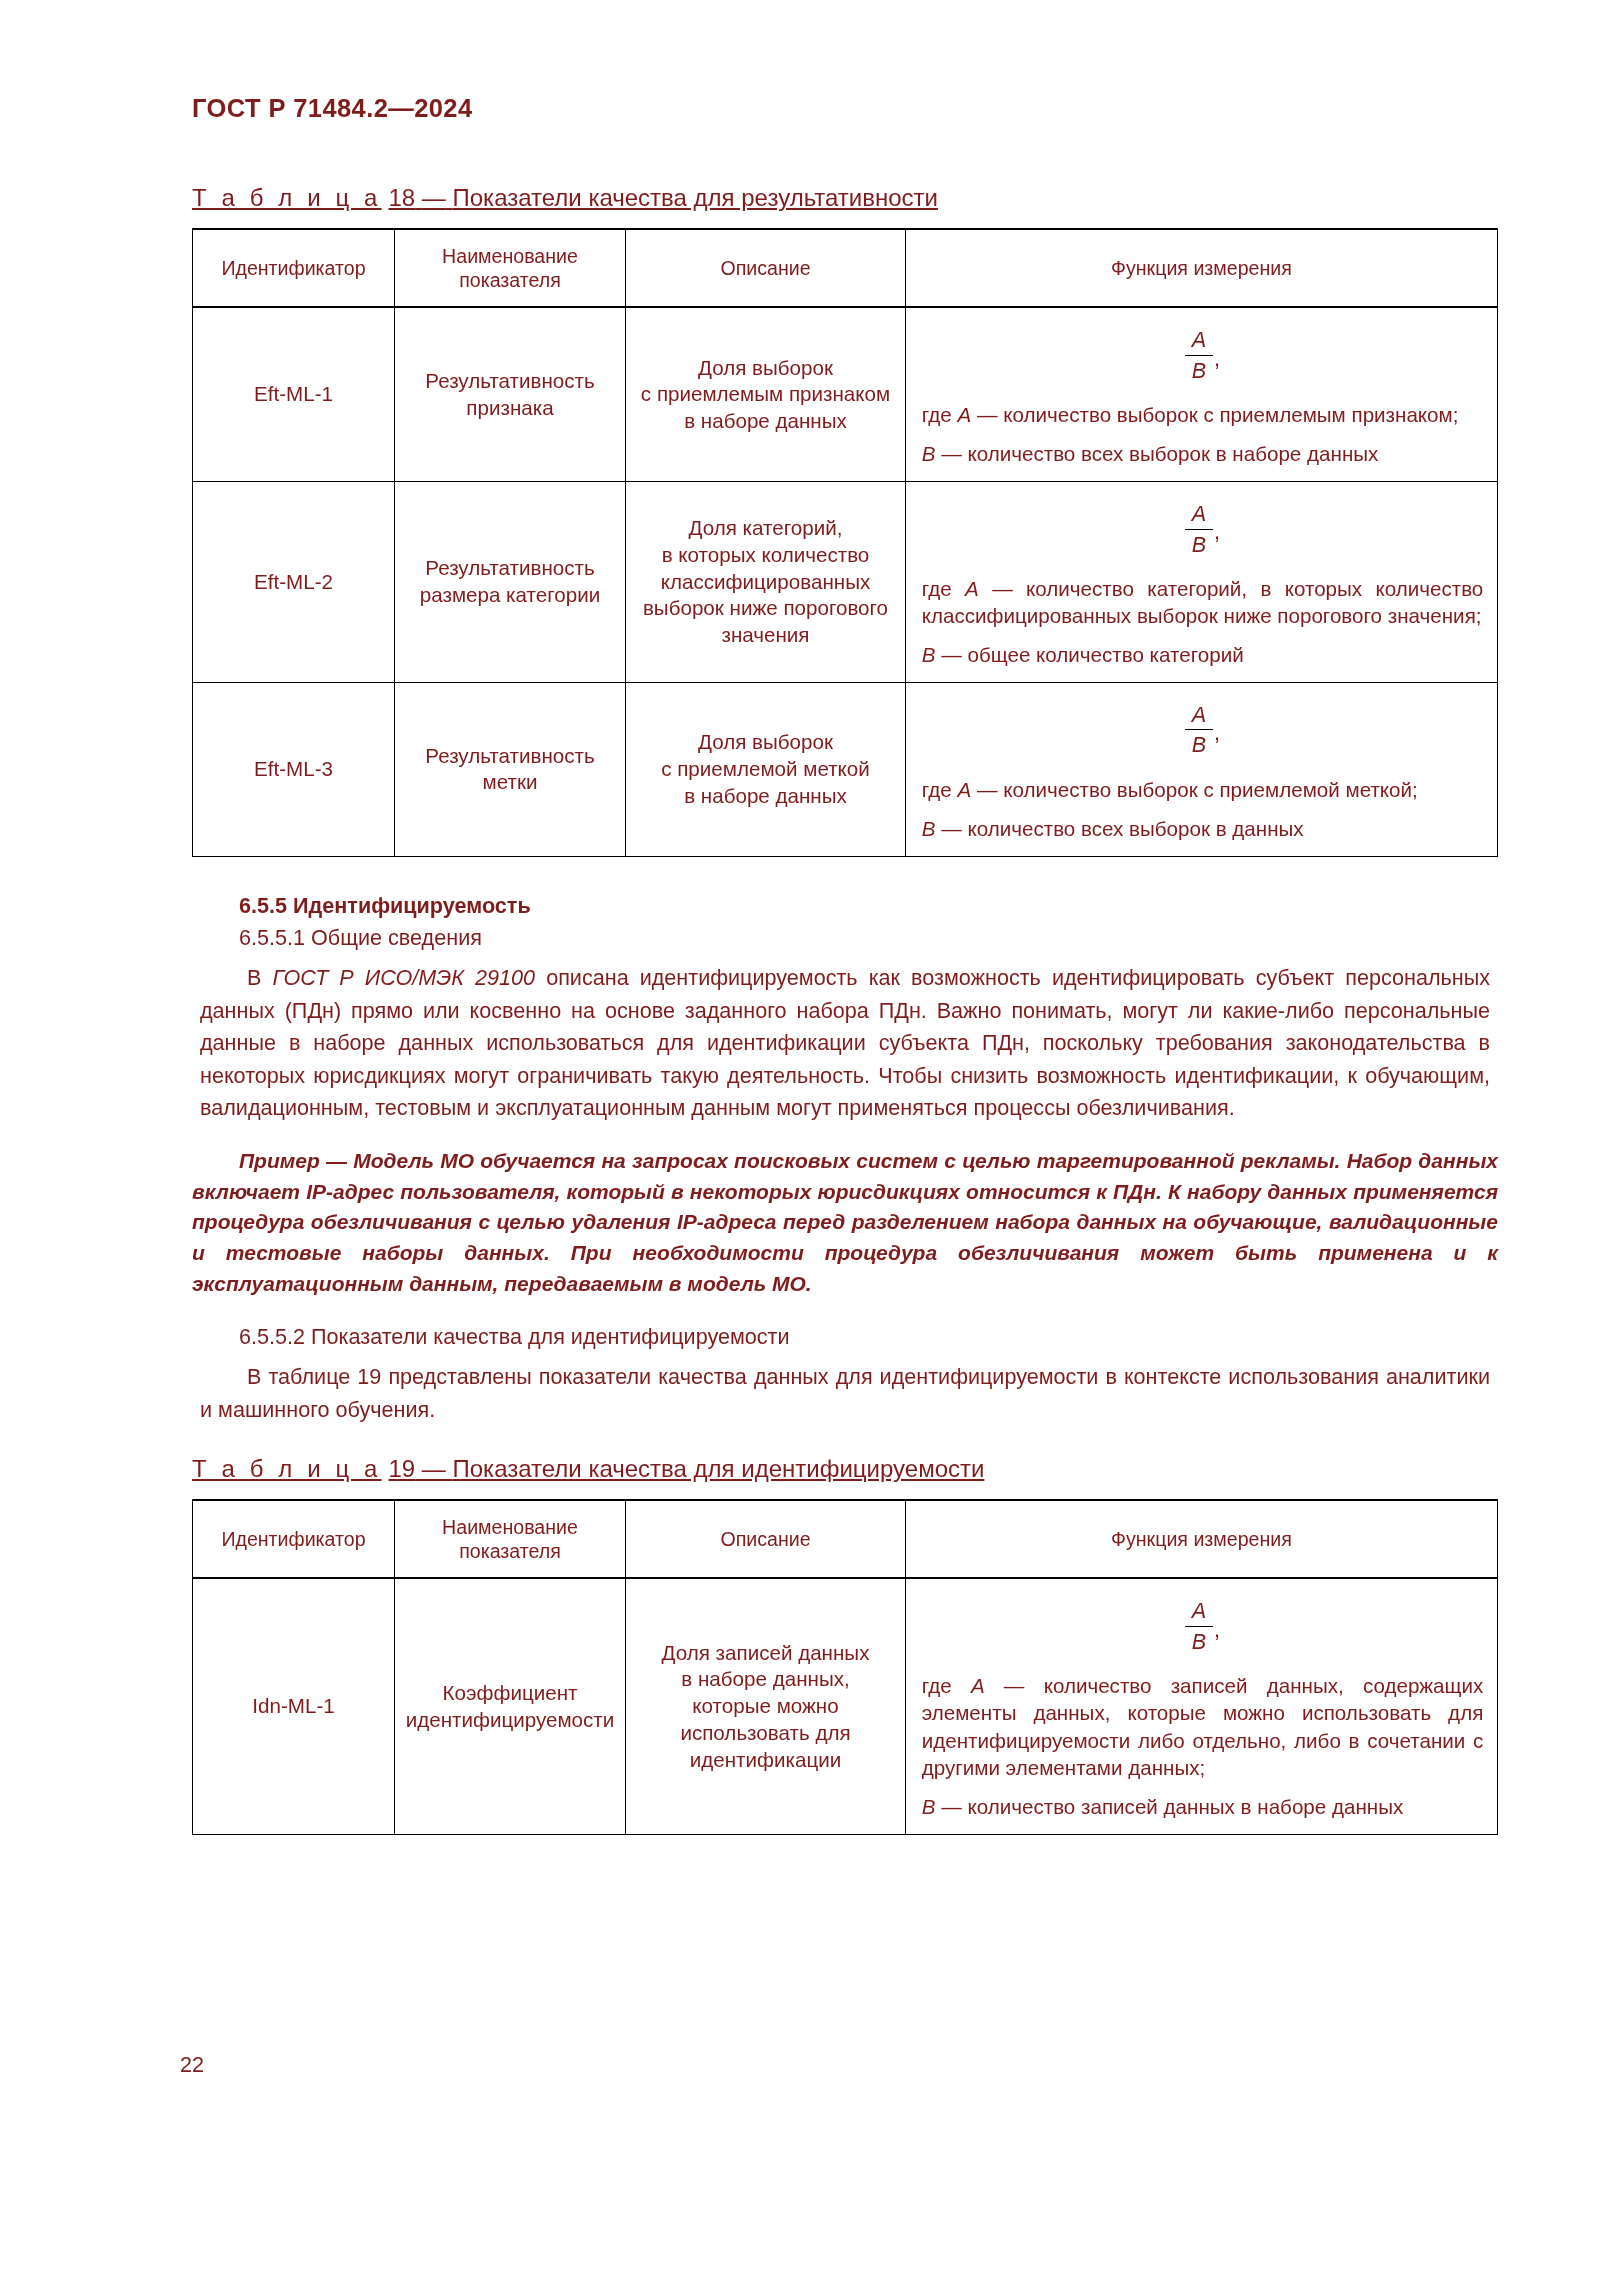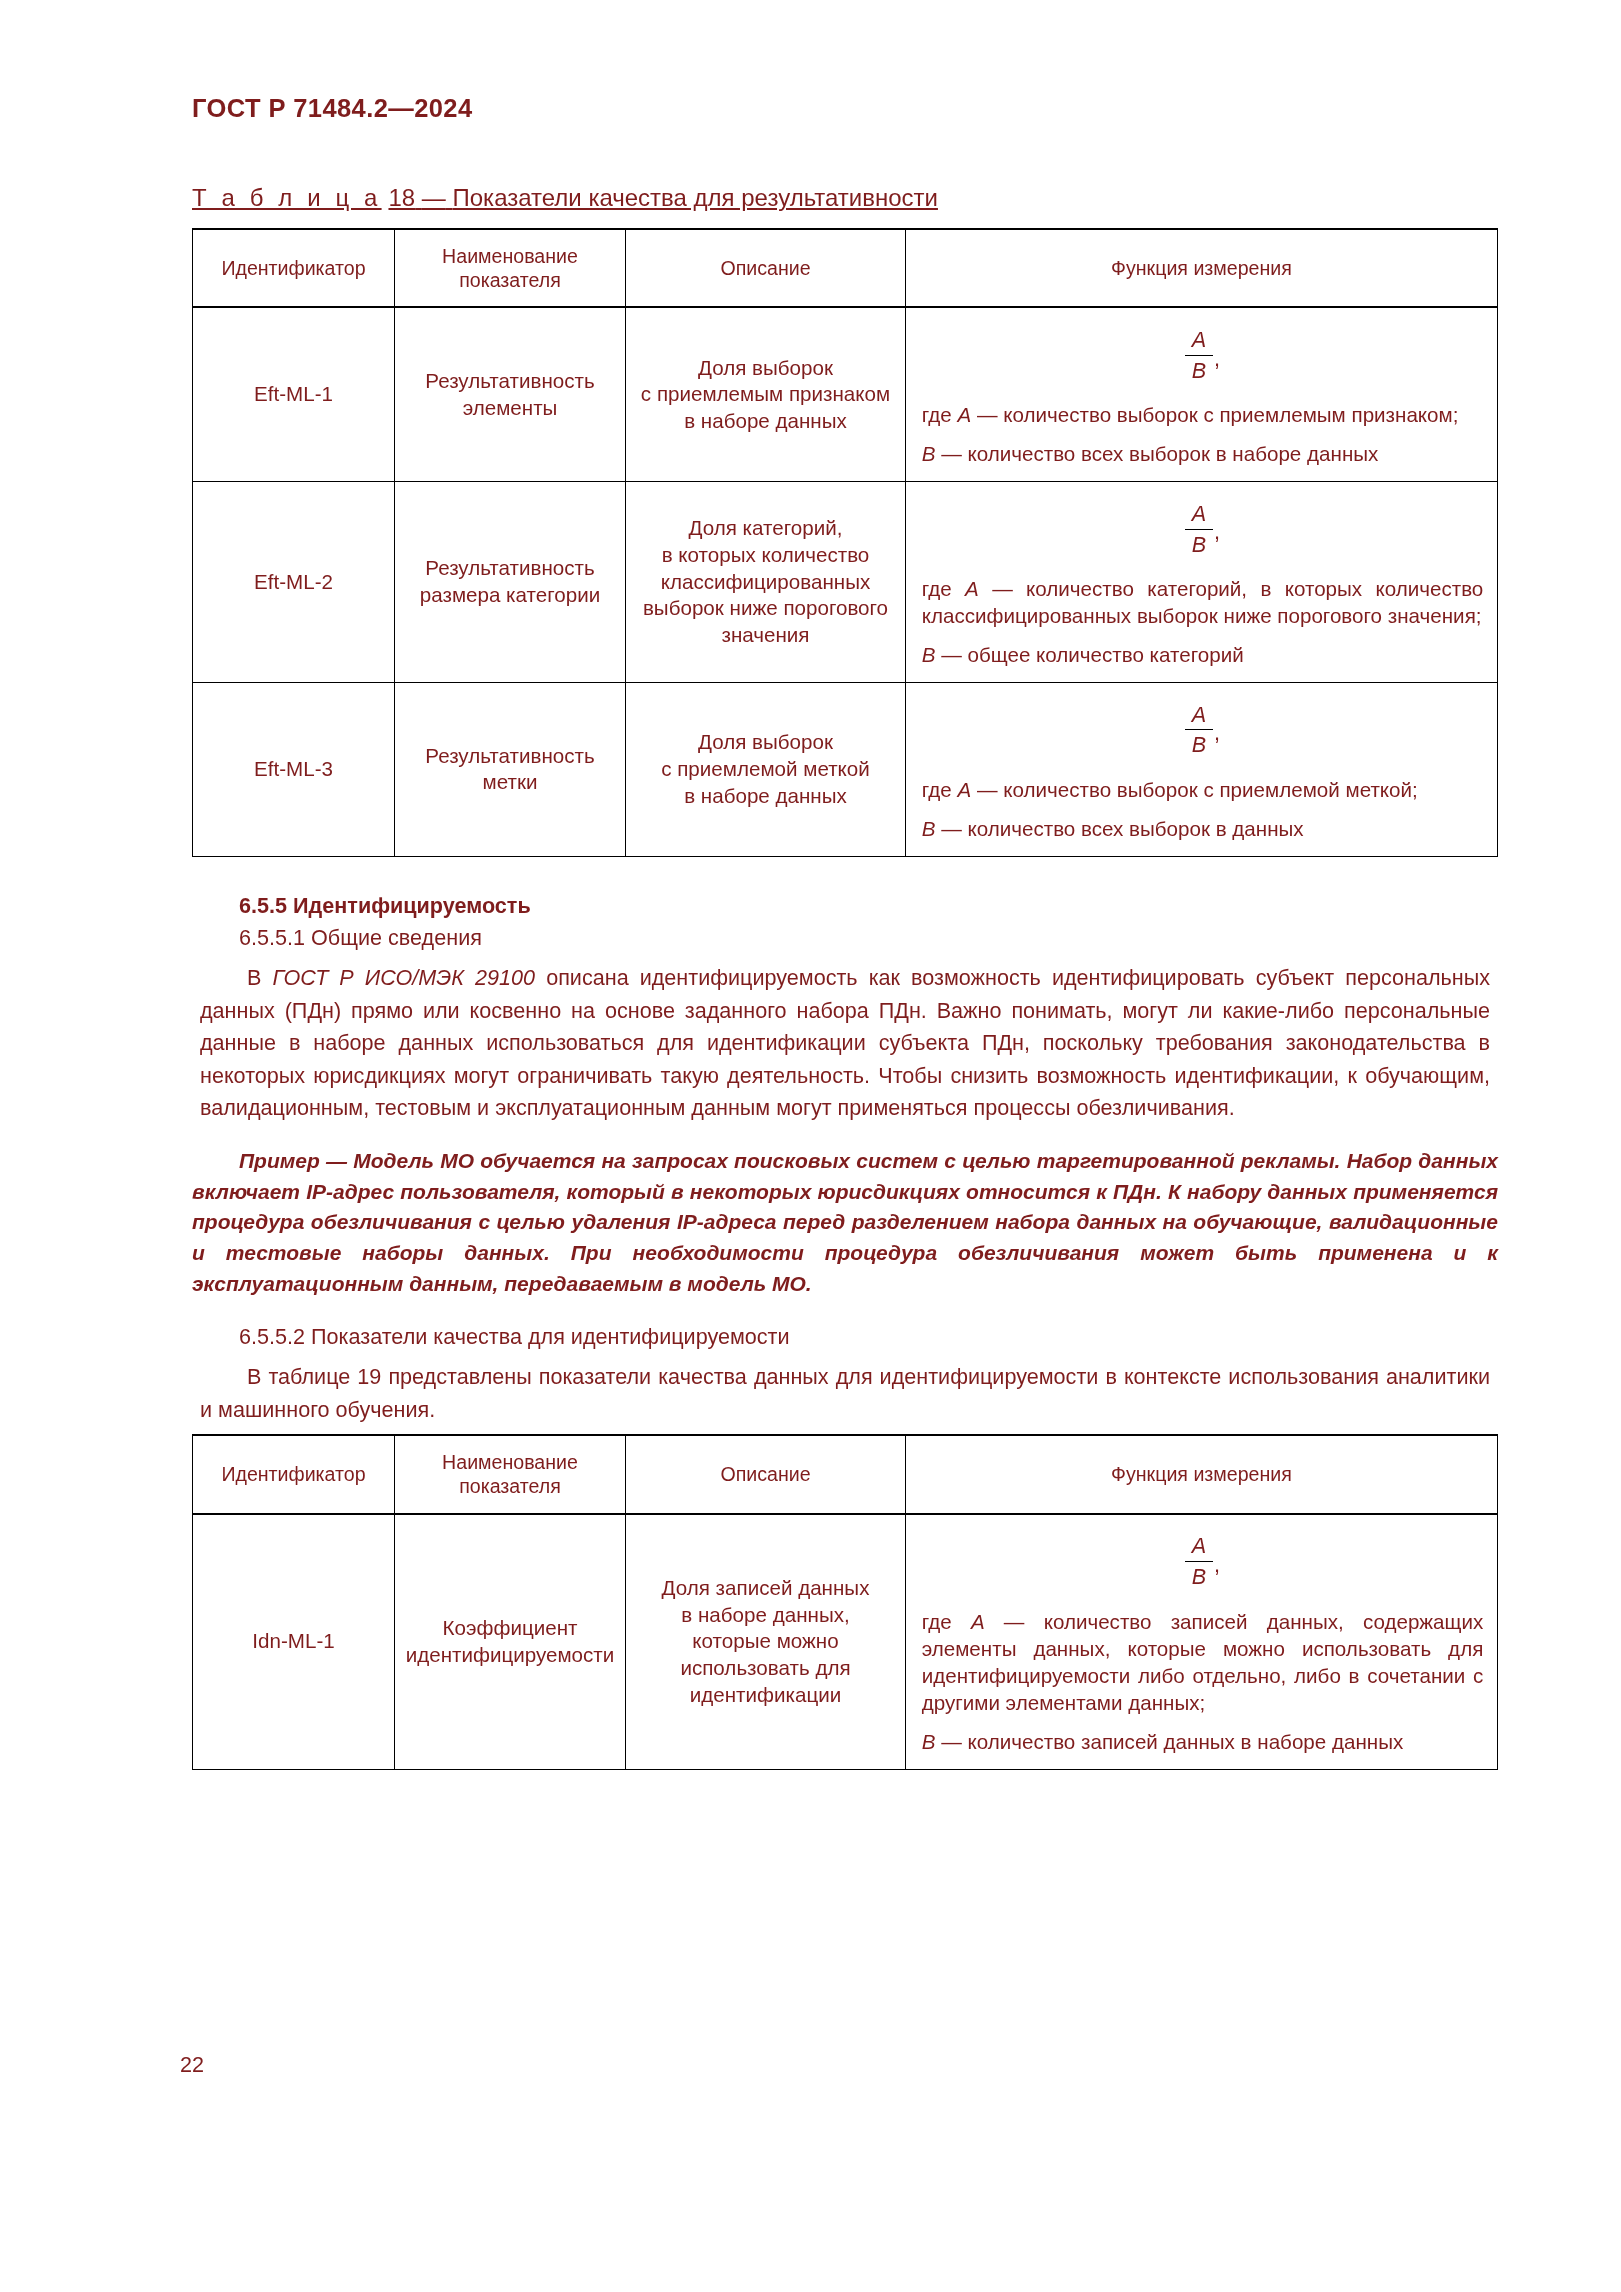--- a/index.html
+++ b/index.html
@@ -214,21 +214,21 @@
           <th>Описание</th>
           <th>Функция измерения</th>
         </tr>
       </thead>
       <tbody>
 
         <tr>
           <td class="center">Eft-ML-1</td>
           <td class="center">
             <span>Результативность</span><br>
-            <span>элементы</span>
+            <span>признака</span>
           </td>
           <td class="desc">
             <span>Доля выборок</span><br>
             <span>с приемлемым признаком</span><br>
             <span>в наборе данных</span>
           </td>
           <td class="formula">
             <div class="frac-wrap">
               <span class="frac">
                 <span class="num">A</span>
@@ -300,20 +300,23 @@
       <div class="sec-h">6.5.5 Идентифицируемость</div>
       <div class="sec-sub">6.5.5.1 Общие сведения</div>
       <p class="body"><span>В </span><span class="ital">ГОСТ Р ИСО/МЭК 29100</span><span> описана идентифицируемость как возможность идентифицировать субъект персональных данных (ПДн) прямо или косвенно на основе заданного набора ПДн. Важно понимать, могут ли какие-либо персональные данные в наборе данных использоваться для идентификации субъекта ПДн, поскольку требования законодательства в некоторых юрисдикциях могут ограничивать такую деятельность. Чтобы снизить возможность идентификации, к обучающим, валидационным, тестовым и эксплуатационным данным могут применяться процессы обезличивания.</span></p>
 
       <p class="example">Пример — Модель МО обучается на запросах поисковых систем с целью таргетированной рекламы. Набор данных включает IP-адрес пользователя, который в некоторых юрисдикциях относится к ПДн. К набору данных применяется процедура обезличивания с целью удаления IP-адреса перед разделением набора данных на обучающие, валидационные и тестовые наборы данных. При необходимости процедура обезличивания может быть применена и к эксплуатационным данным, передаваемым в модель МО.</p>
 
       <div class="sec-sub">6.5.5.2 Показатели качества для идентифицируемости</div>
       <p class="body">В таблице 19 представлены показатели качества данных для идентифицируемости в контексте использования аналитики и машинного обучения.</p>
     </div>
 
+    <div class="table-caption gap-before-sec" style="margin-top:29px;">
+      <span class="tcap-word">Т а б л и ц а</span><span class="tcap-num">19</span><span class="tcap-rest">&nbsp;</span><span class="tcap-rest">—</span><span class="tcap-rest">&nbsp;</span><span class="tcap-rest">Показатели качества для идентифицируемости</span>
+    </div>
 
     <table class="gost">
       <colgroup>
         <col class="c1">
           <col class="c2">
           <col class="c3">
           <col class="c4">
       </colgroup>
       <thead>
         <tr>

